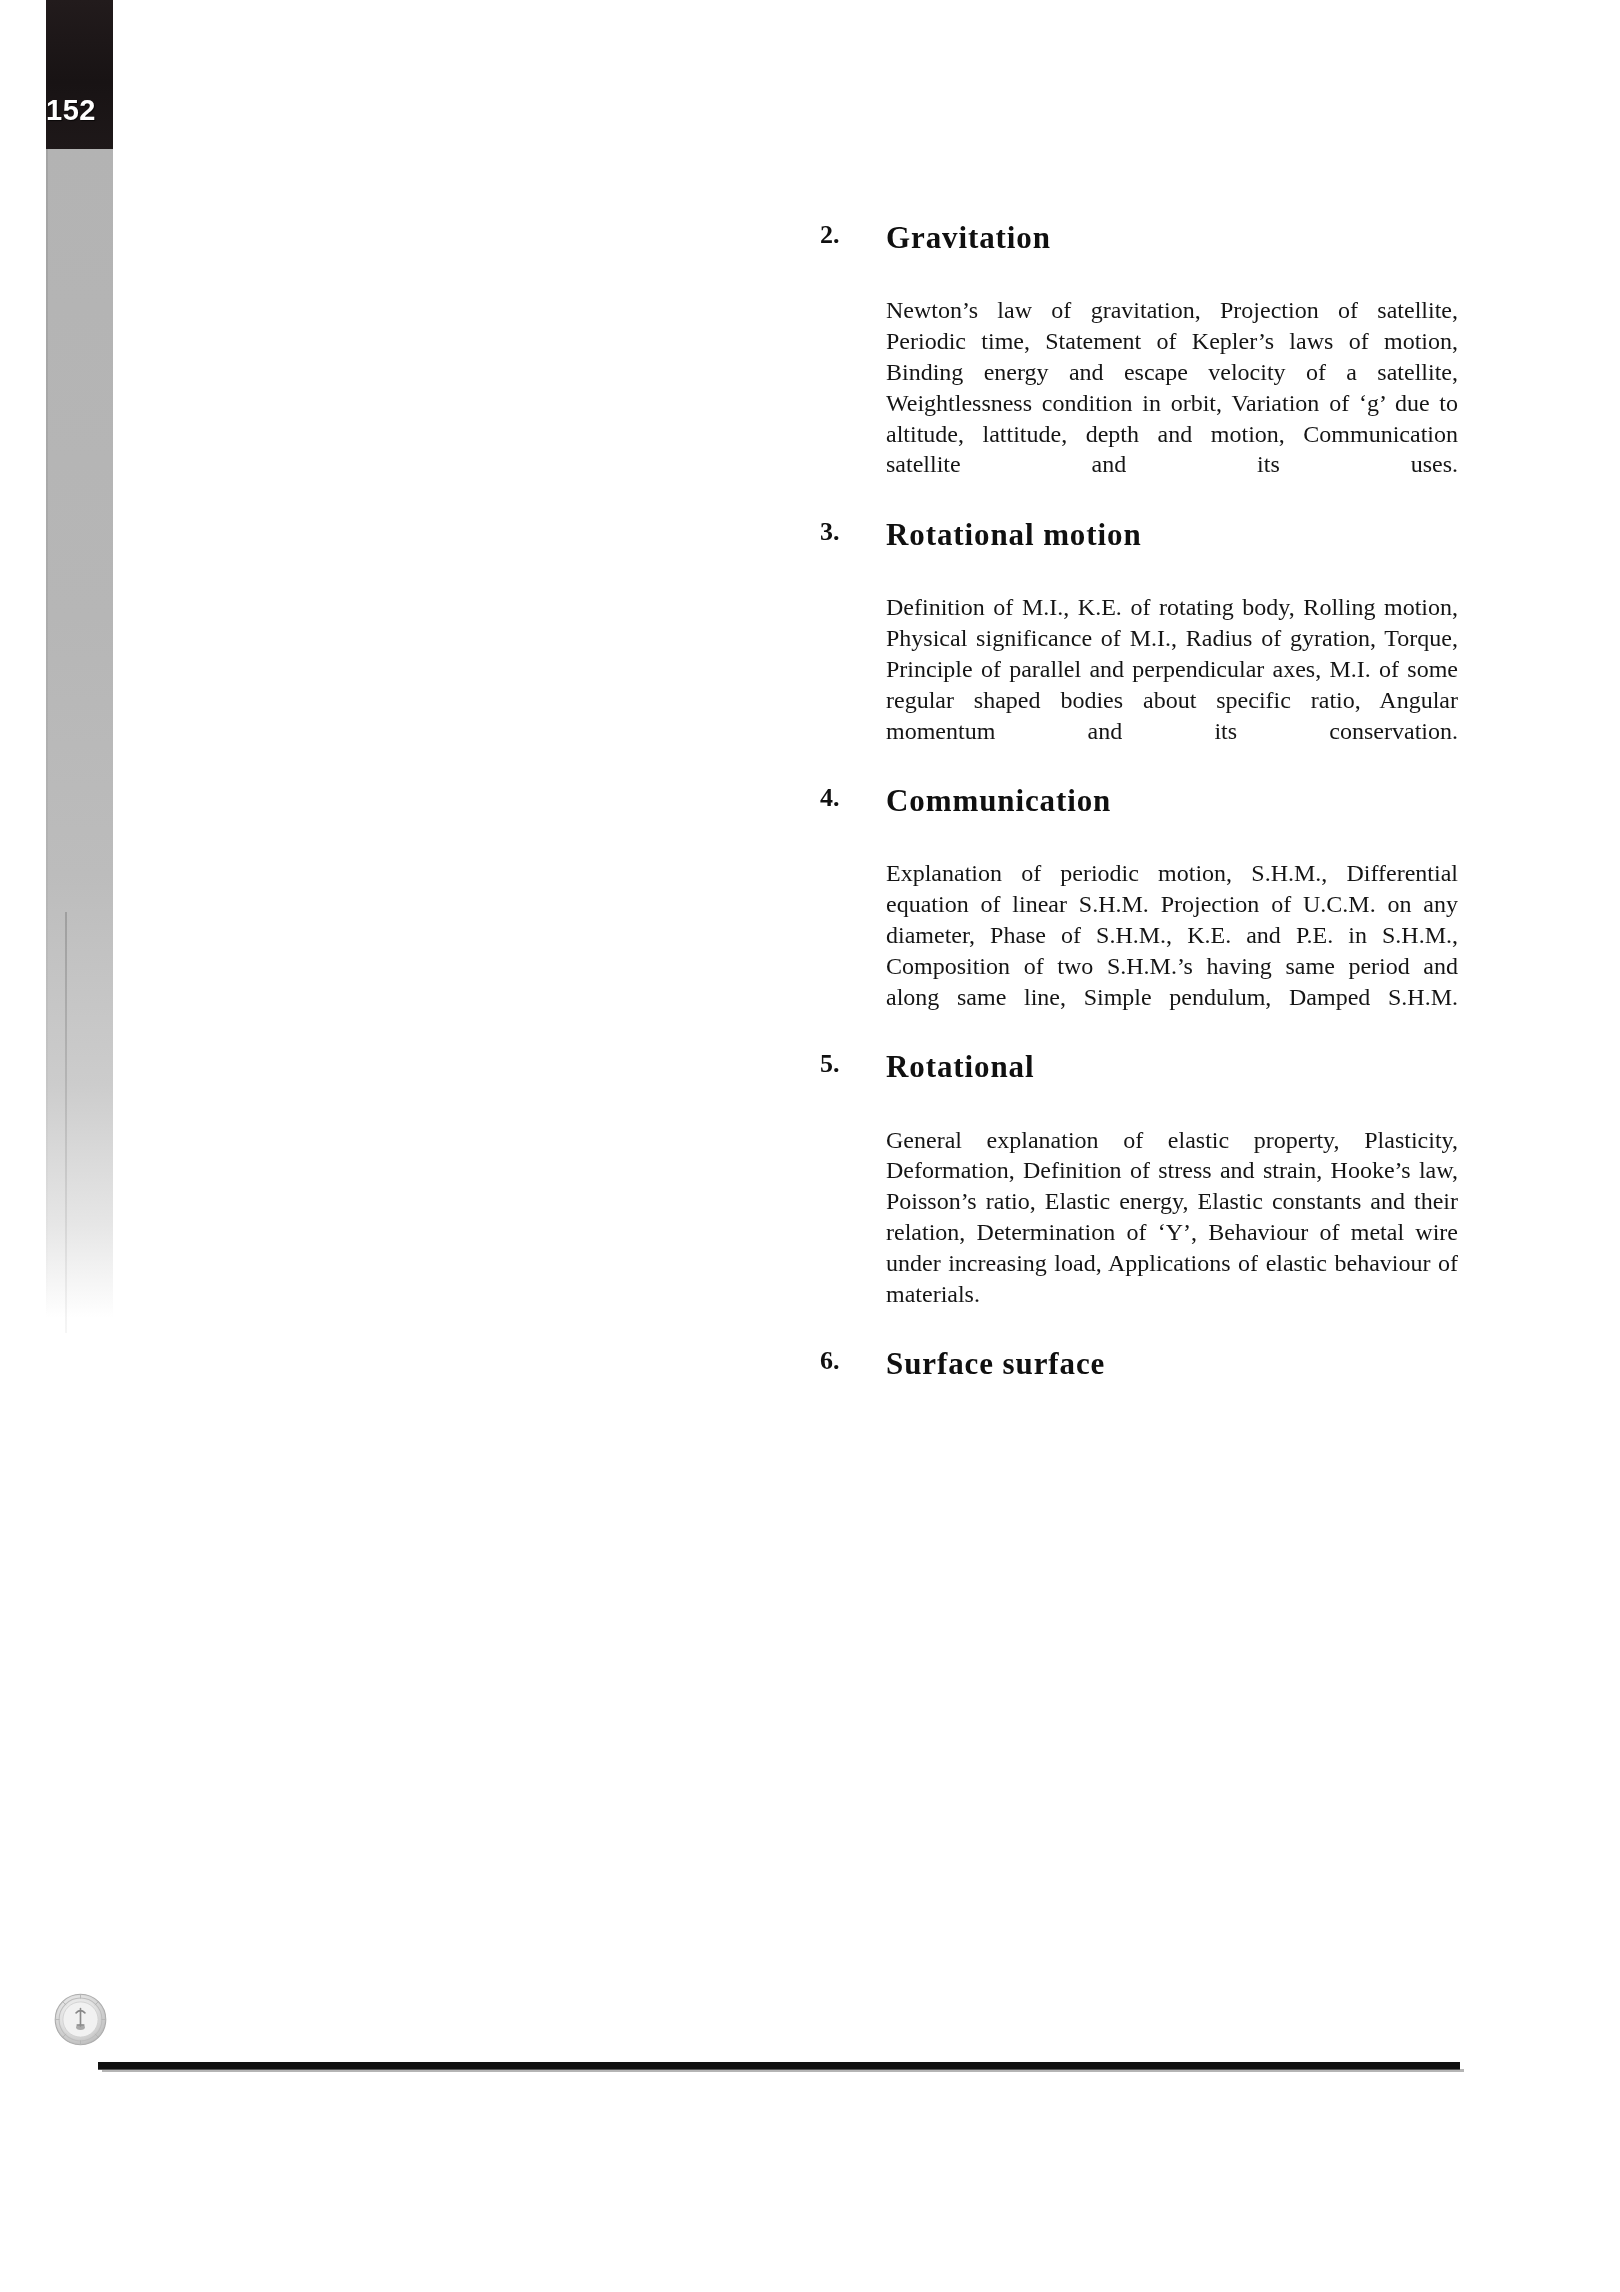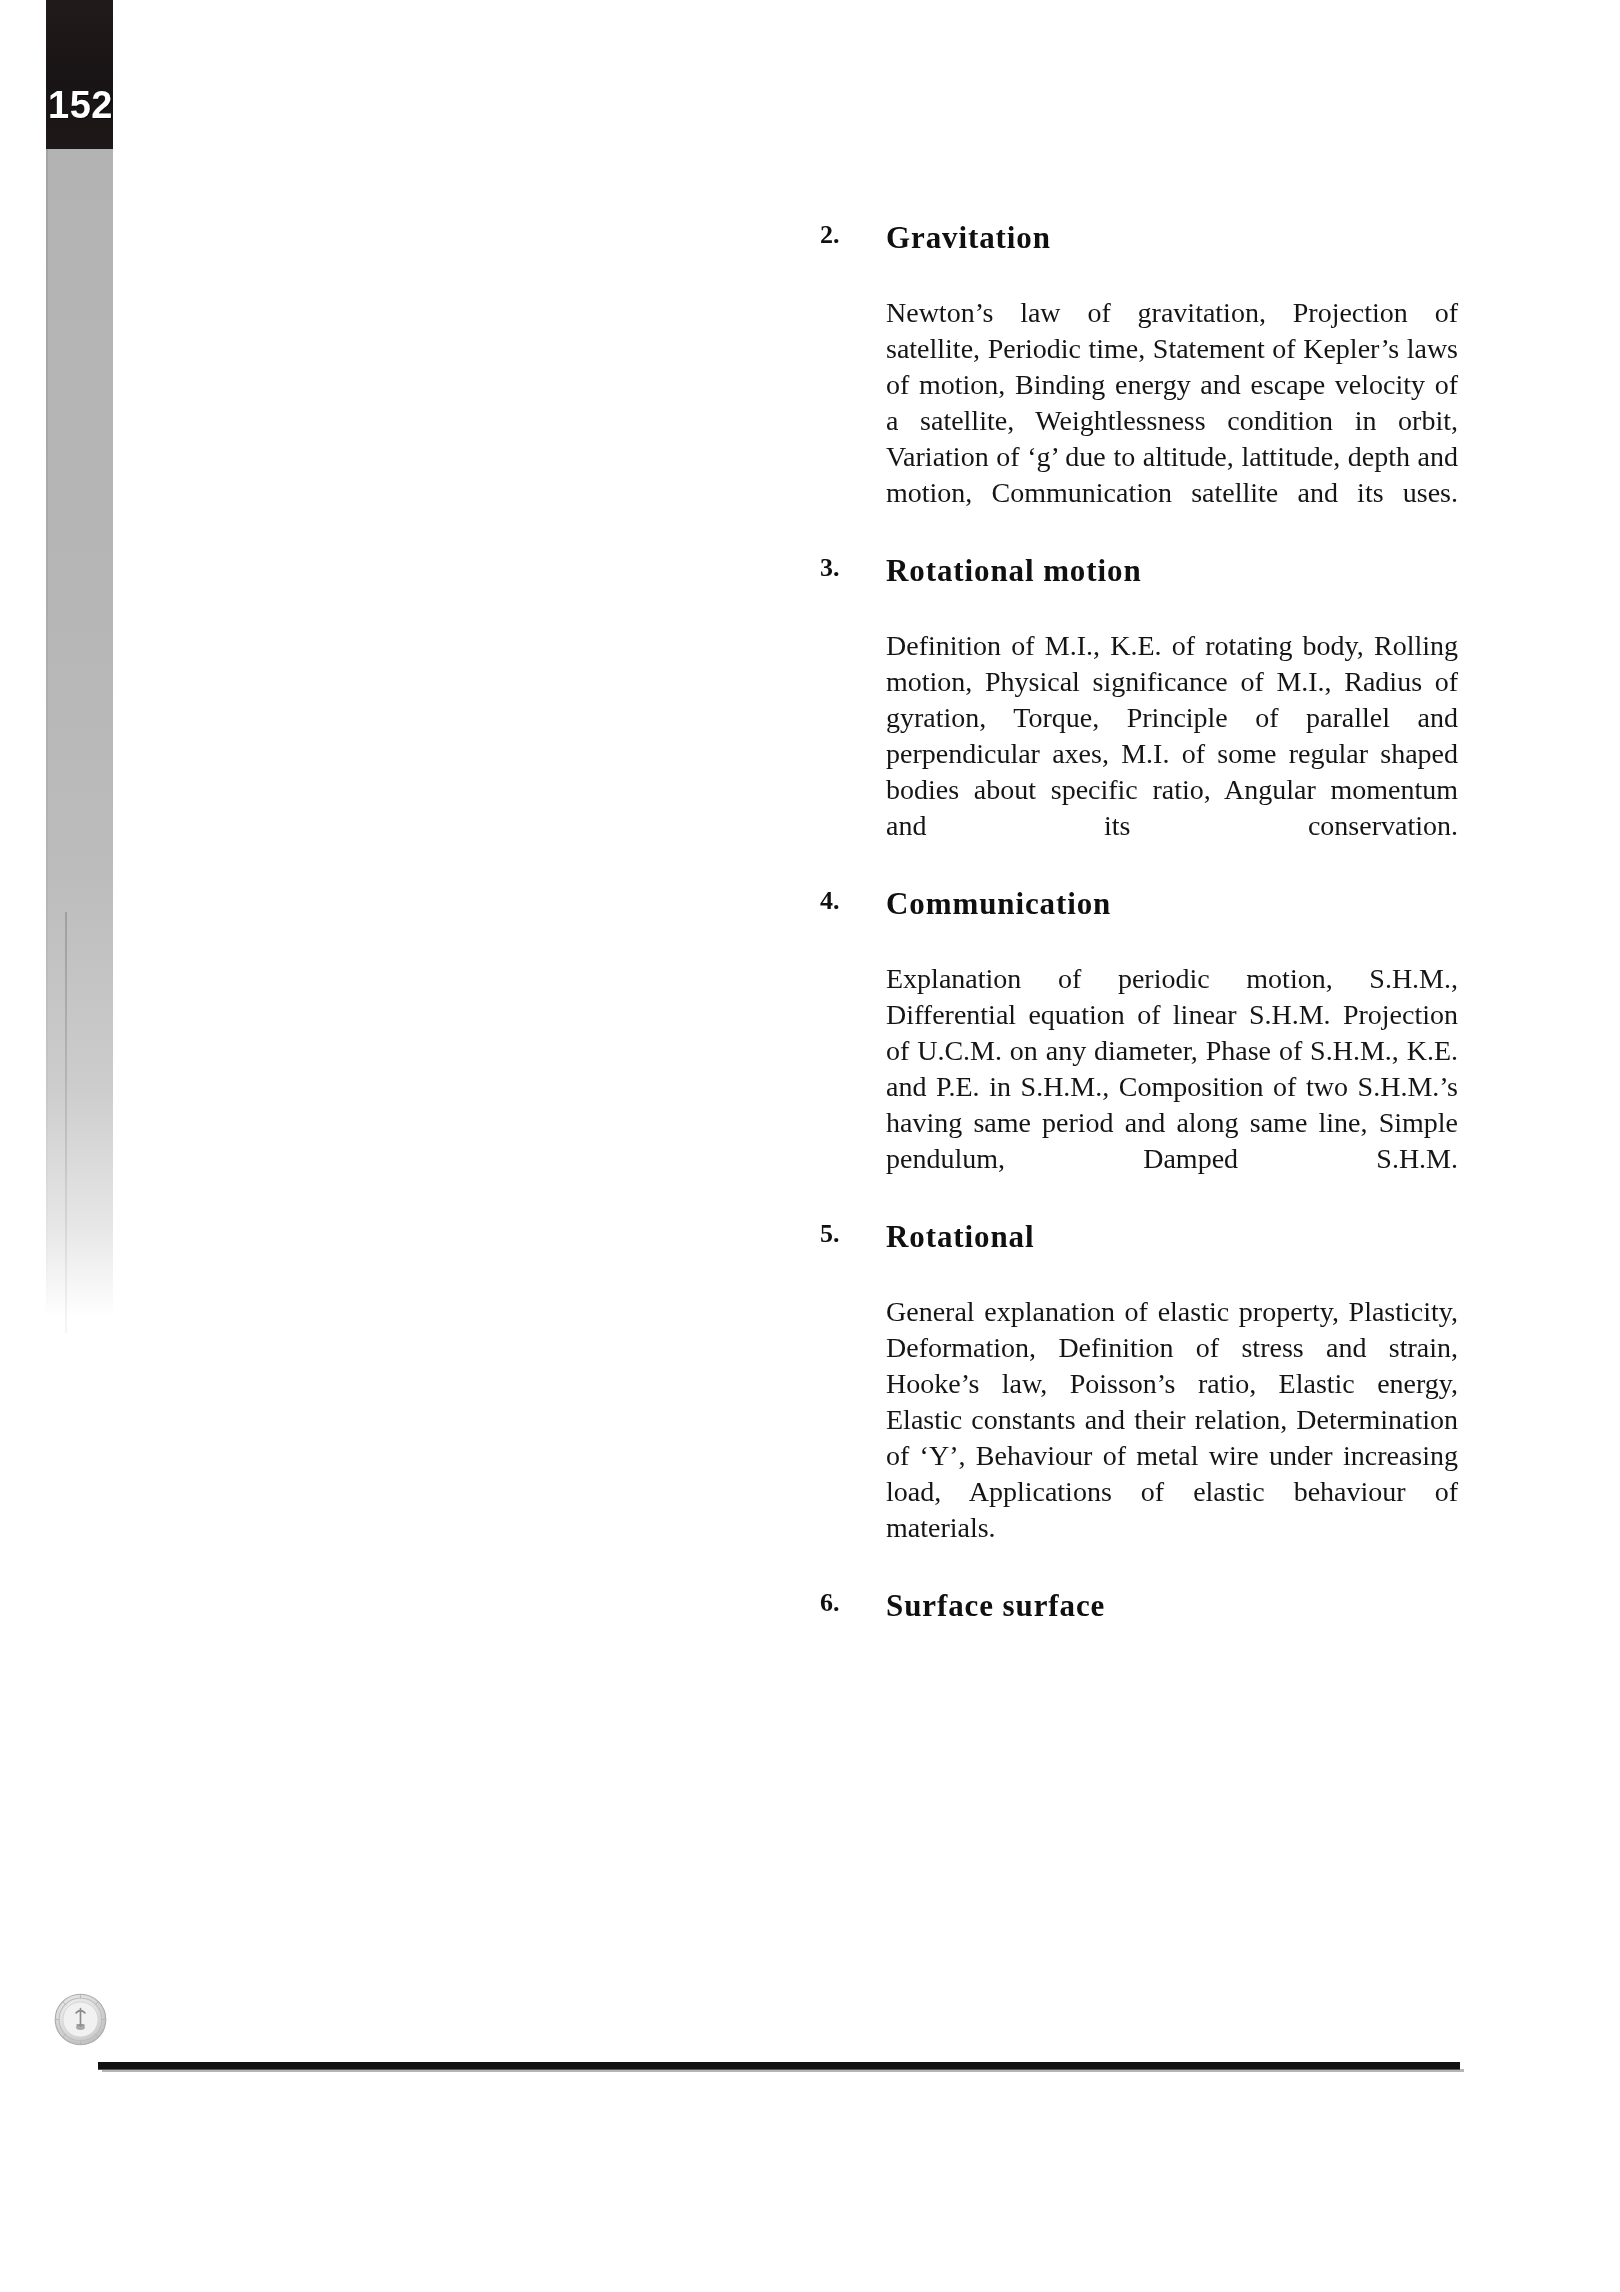--- a/index.html
+++ b/index.html
@@ -25,25 +25,25 @@
     width: 67px;
     height: 149px;
     background: #1c1617;
     background: linear-gradient(180deg, #221b1c 0%, #181314 55%, #1e1819 100%);
   }
   .page-tab-number {
     position: absolute;
     left: 0;
     right: 0;
     bottom: 21.6px;
-    text-align: right;
+    text-align: left;
     color: #ffffff;
     font-family: "Liberation Sans", "DejaVu Sans", sans-serif;
     font-weight: bold;
-    font-size: 38px;
+    font-size: 29px;
     letter-spacing: 0.5px;
     text-shadow: 1px 1px 1px rgba(0,0,0,0.7);
   }
 
   
   .spine-strip {
     position: absolute;
     left: 46px;
     top: 149px;
     width: 67px;
@@ -130,21 +130,21 @@
   }
   .topic-title {
     font-weight: bold;
     font-size: 31px;
     color: #101010;
     line-height: 1.30;
     letter-spacing: 0.9px;
   }
   .topic-body {
     padding-left: 71px;
-    font-size: 28px;
+    font-size: 24px;
     line-height: 1.285;
     color: #151515;
     text-align: justify;
     text-justify: inter-word;
     hyphens: none;
     margin-bottom: 3.9px;
     margin-top: 37px;
   }
   .topic-body::after {
     content: "";

